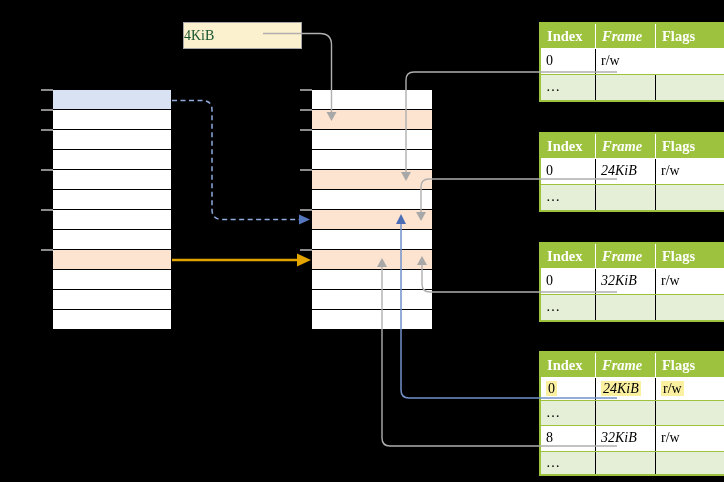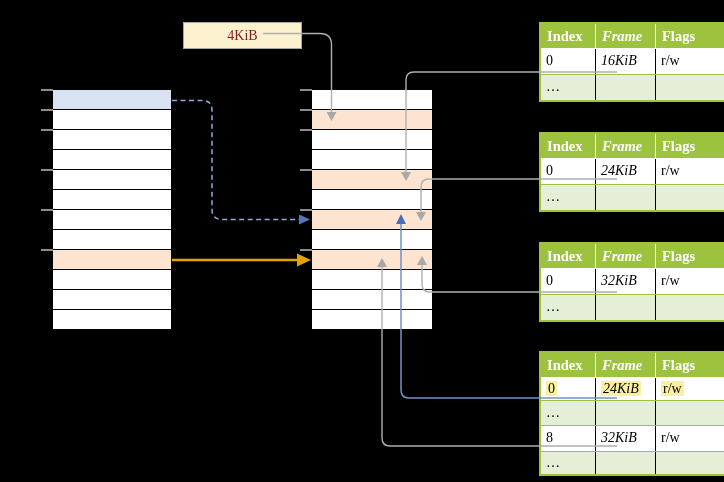--- a/index.html
+++ b/index.html
@@ -12,21 +12,21 @@
   #vm-table{left:53px;top:90px;width:118px;}
   #pm-table{left:312px;top:90px;width:120px;}
   .mrow{height:20px;box-sizing:border-box;background:#fff;border-bottom:1.6px solid #000;}
   .mrow.blue{background:#D9E2F3;}
   .mrow.orange{background:#FCE4D0;}
   .tick{position:absolute;width:12px;height:2px;background:#8C8C8C;}
   
   #label4k{
     position:absolute;left:183px;top:22px;width:119px;height:27px;box-sizing:border-box;
     background:#FCF1CE;border:1px solid #A6A6A6;
-    text-align:center;line-height:25px;font-size:14px;color:#7f1d1d;
+    text-align:left;line-height:25px;font-size:14px;color:#14532d;
   }
   
   .ftable{position:absolute;left:539px;width:194px;box-sizing:border-box;
     border:2px solid #9DC23D;background:#fff;font-size:14px;}
   #ft1{top:22px;}  #ft2{top:132px;}  #ft3{top:242px;}  #ft4{top:351px;}
   .fhead{display:flex;height:24px;background:#9DC23D;}
   .fhcell{box-sizing:border-box;height:24px;line-height:24px;padding-left:6px;
     color:#fff;font-weight:bold;font-size:14.5px;border-right:1.5px solid #fff;}
   .fhcell:last-child{border-right:none;}
   .frow{display:flex;box-sizing:border-box;height:26px;border-top:1px solid #9DC23D;background:#fff;}
@@ -95,21 +95,20 @@
   <div class="tick" style="left:300px;top:249px"></div>
 
   <div id="ft1" class="ftable">
     <div class="fhead">
       <div class="fhcell c1">Index</div>
       <div class="fhcell c2">Frame</div>
       <div class="fhcell c3">Flags</div>
     </div>
     <div class="frow first">
       <div class="fcell c1">0</div>
-      <div class="fcell c2">16KiB</div>
       <div class="fcell c3">r/w</div>
     </div>
     <div class="frow green">
       <div class="fcell c1">…</div>
       <div class="fcell c2"></div>
       <div class="fcell c3"></div>
     </div>
   </div>
 
   <div id="ft2" class="ftable">

